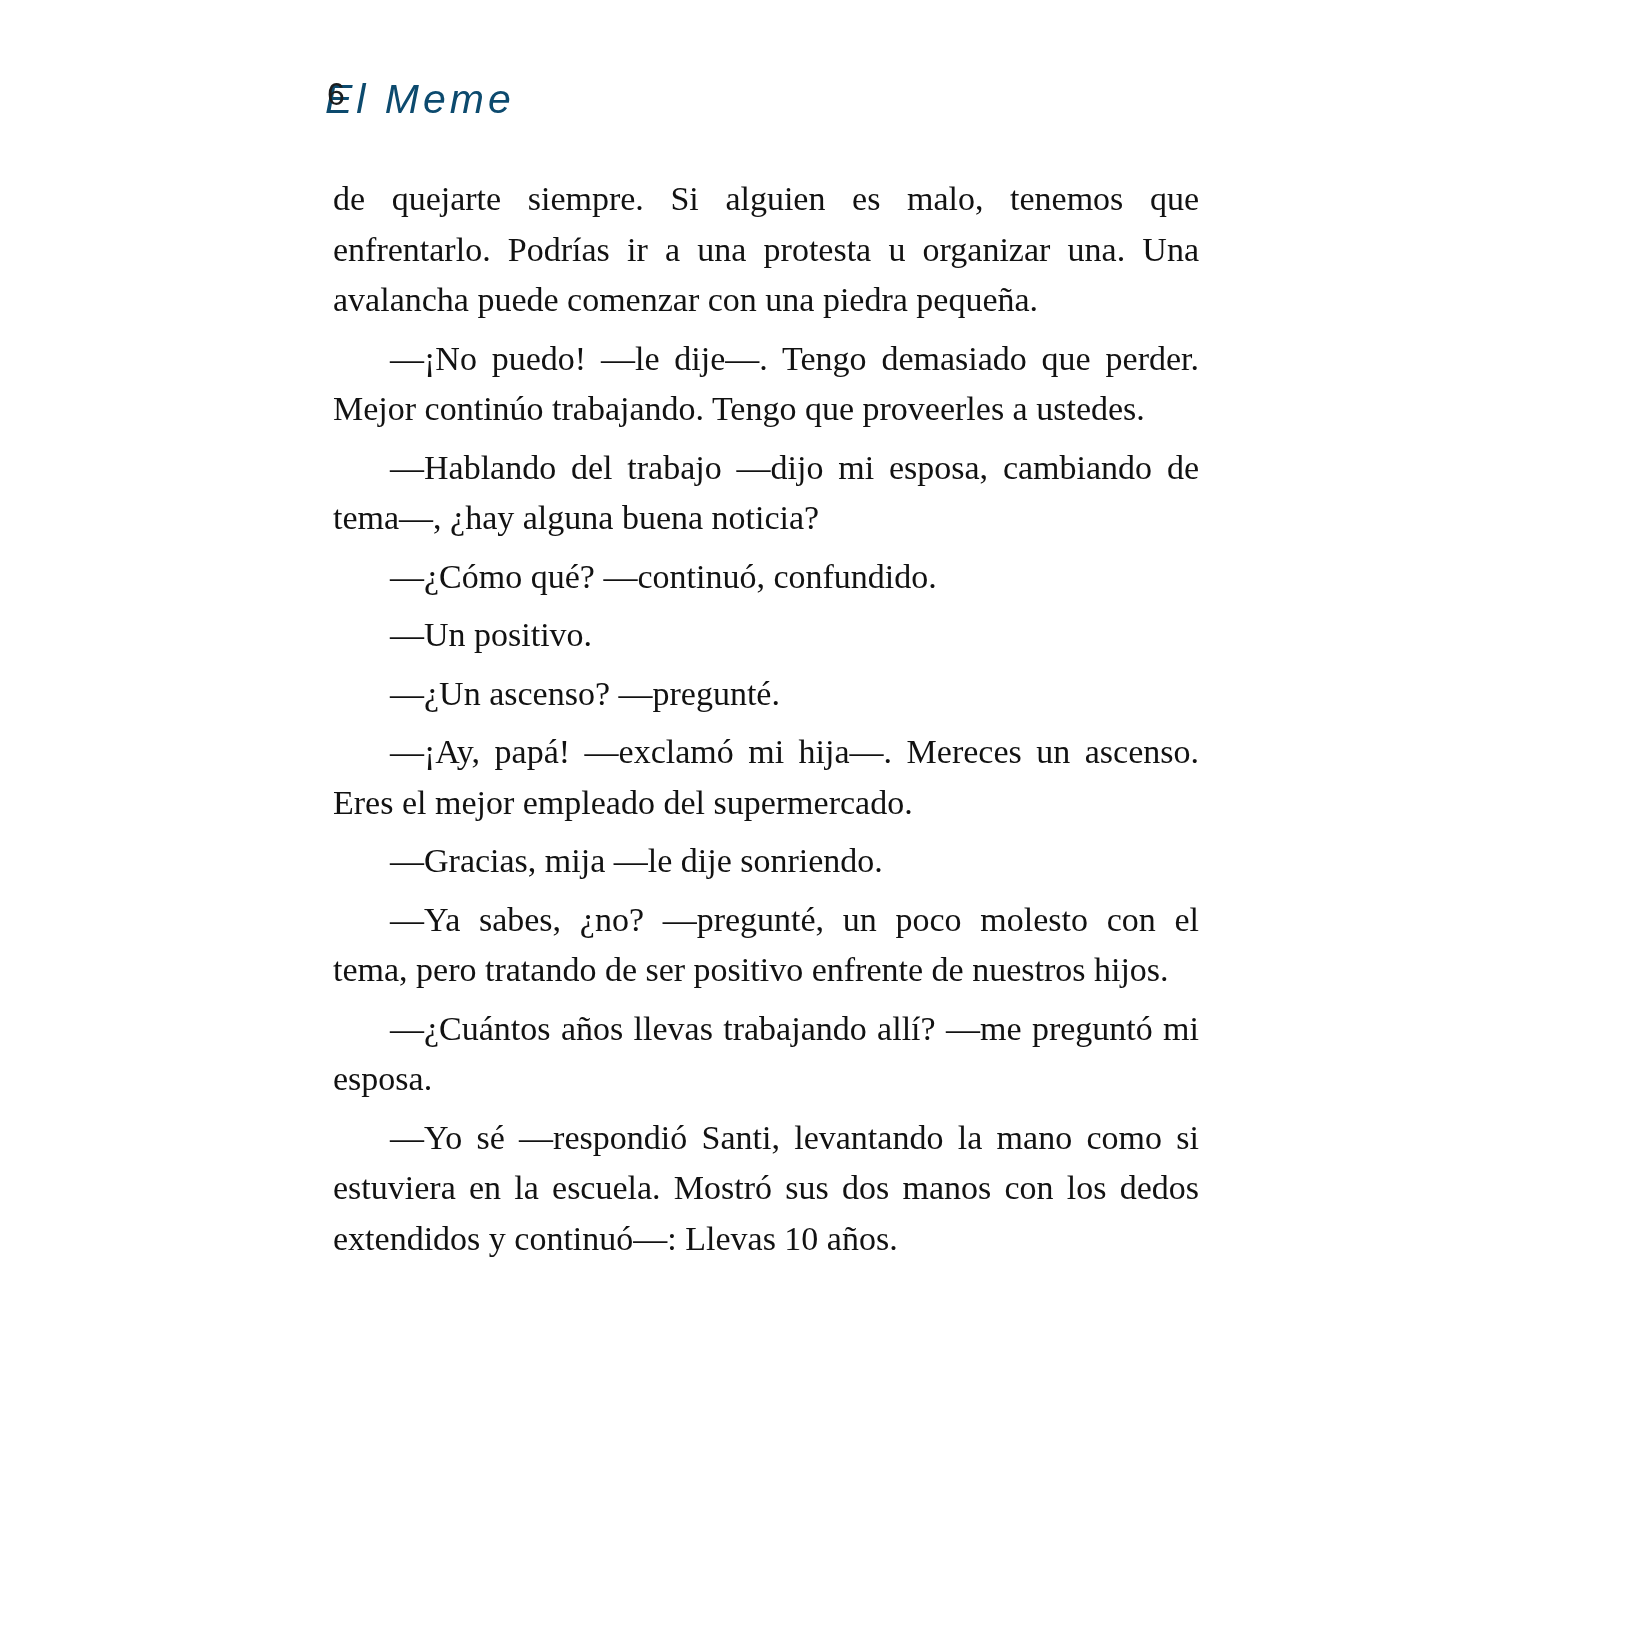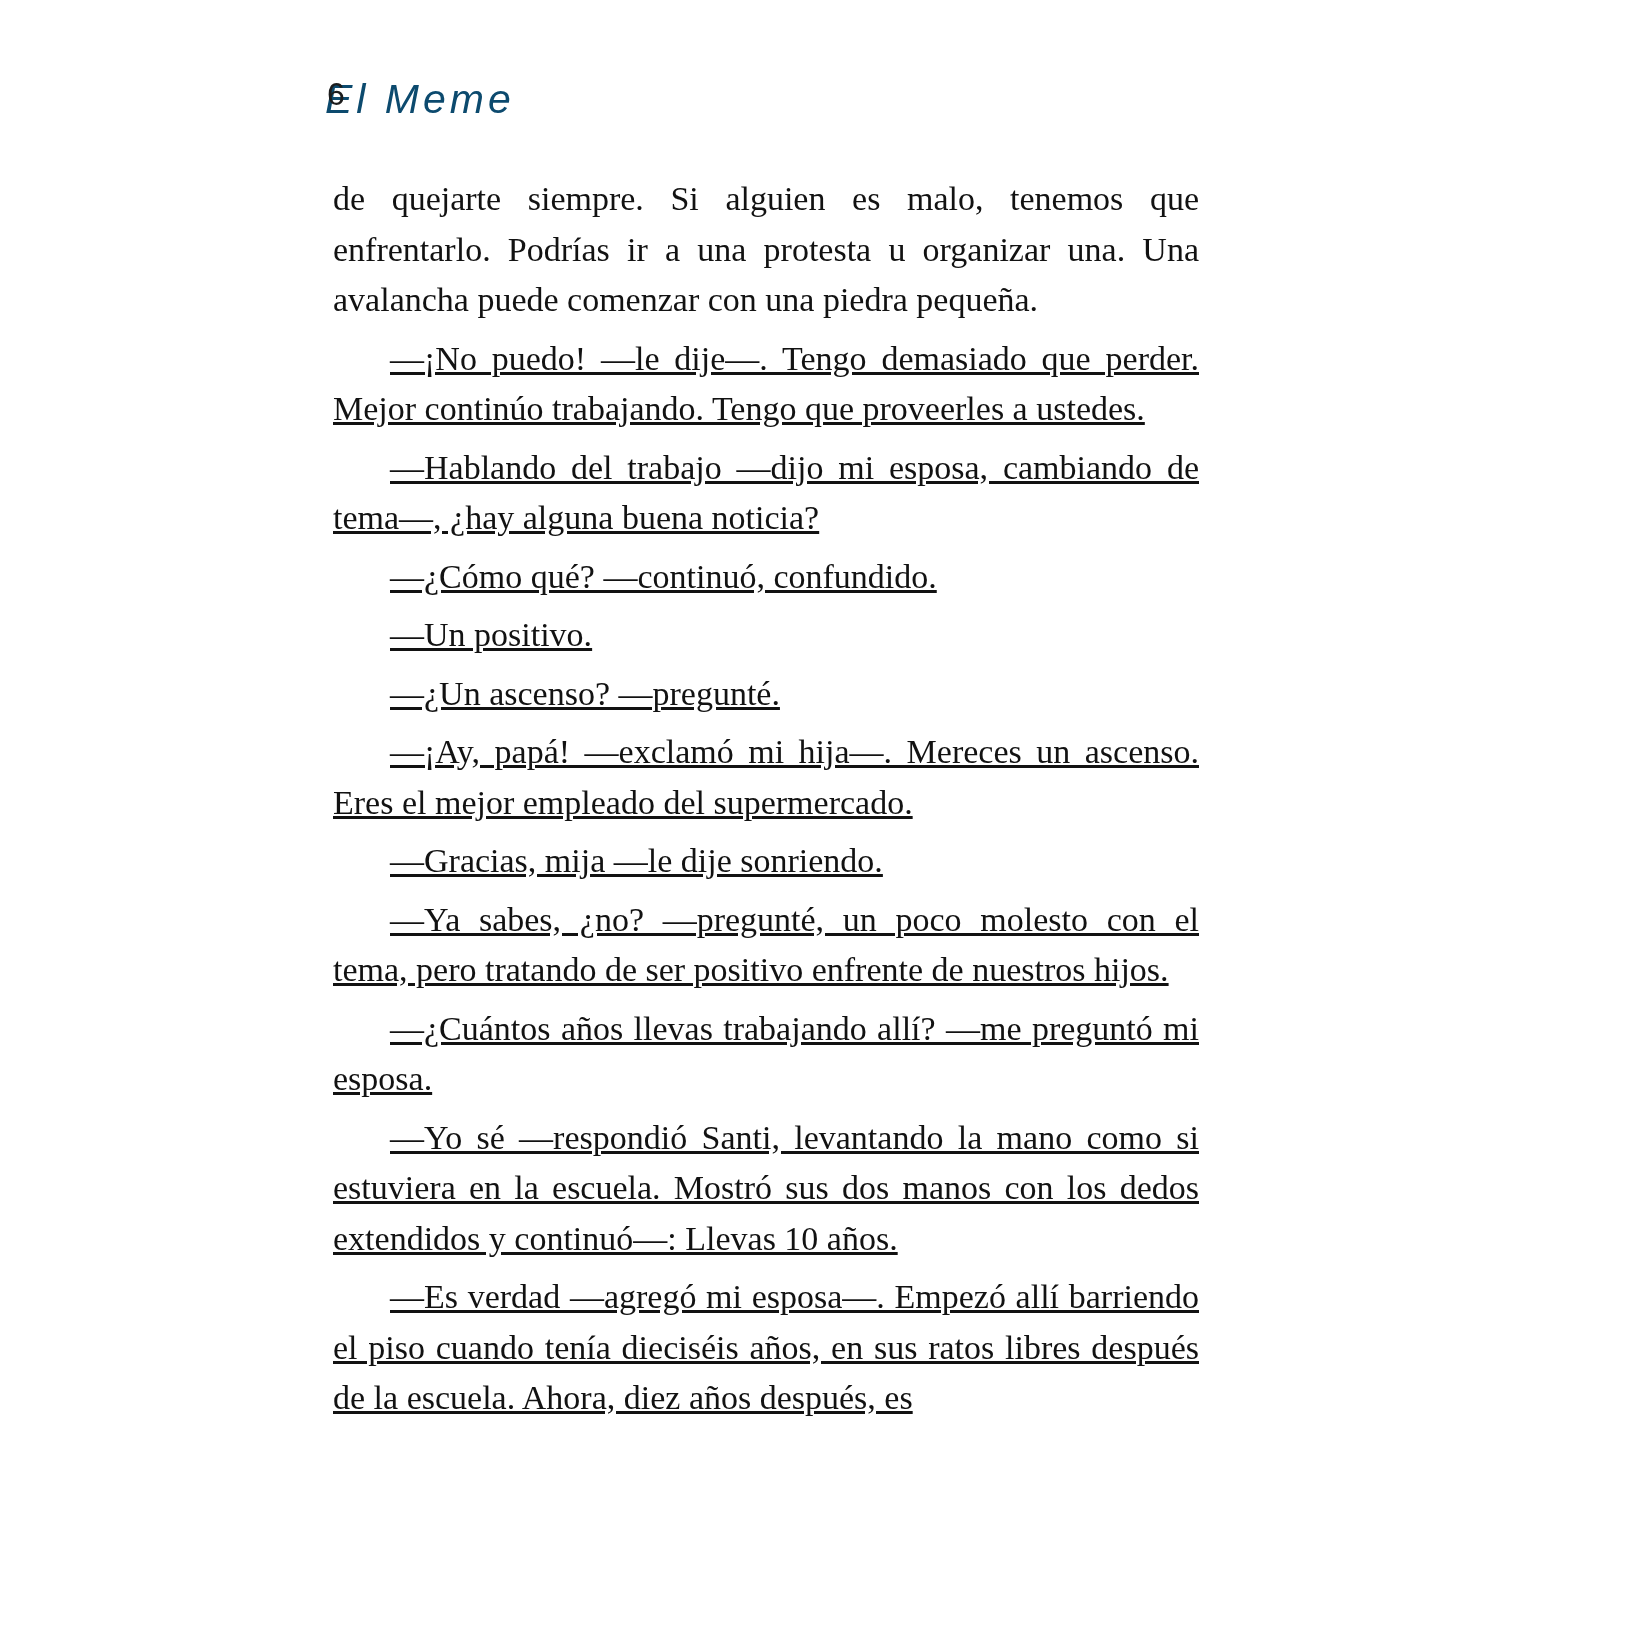--- a/index.html
+++ b/index.html
@@ -51,21 +51,20 @@
     line-height: 50.5px;
     text-align: justify;
     color: #121212;
   }
   .text-block p {
     margin: 8px;
     padding: 0;
   }
   .text-block p.indent {
     text-indent: 57px;
-    text-decoration: underline;
   }
 </style>
 </head>
 <body>
 
 <div class="sheet">
 
   <div class="page-header">
     <div class="page-number">6</div>
     <div class="running-title">El Meme</div>
@@ -76,16 +75,15 @@
     <p class="indent">—¡No puedo! —le dije—. Tengo demasiado que perder. Mejor continúo trabajando. Tengo que proveerles a ustedes.</p>
     <p class="indent">—Hablando del trabajo —dijo mi esposa, cambiando de tema—, ¿hay alguna buena noticia?</p>
     <p class="indent">—¿Cómo qué? —continuó, confundido.</p>
     <p class="indent">—Un positivo.</p>
     <p class="indent">—¿Un ascenso? —pregunté.</p>
     <p class="indent">—¡Ay, papá! —exclamó mi hija—. Mereces un ascenso. Eres el mejor empleado del supermercado.</p>
     <p class="indent">—Gracias, mija —le dije sonriendo.</p>
     <p class="indent">—Ya sabes, ¿no? —pregunté, un poco molesto con el tema, pero tratando de ser positivo enfrente de nuestros hijos.</p>
     <p class="indent">—¿Cuántos años llevas trabajando allí? —me preguntó mi esposa.</p>
     <p class="indent">—Yo sé —respondió Santi, levantando la mano como si estuviera en la escuela. Mostró sus dos manos con los dedos extendidos y continuó—: Llevas 10 años.</p>
-    <p class="indent">—Es verdad —agregó mi esposa—. Empezó allí barriendo el piso cuando tenía dieciséis años, en sus ratos libres después de la escuela. Ahora, diez años después, es</p>
   </div>
 
 </div>
 
 </body></html>

